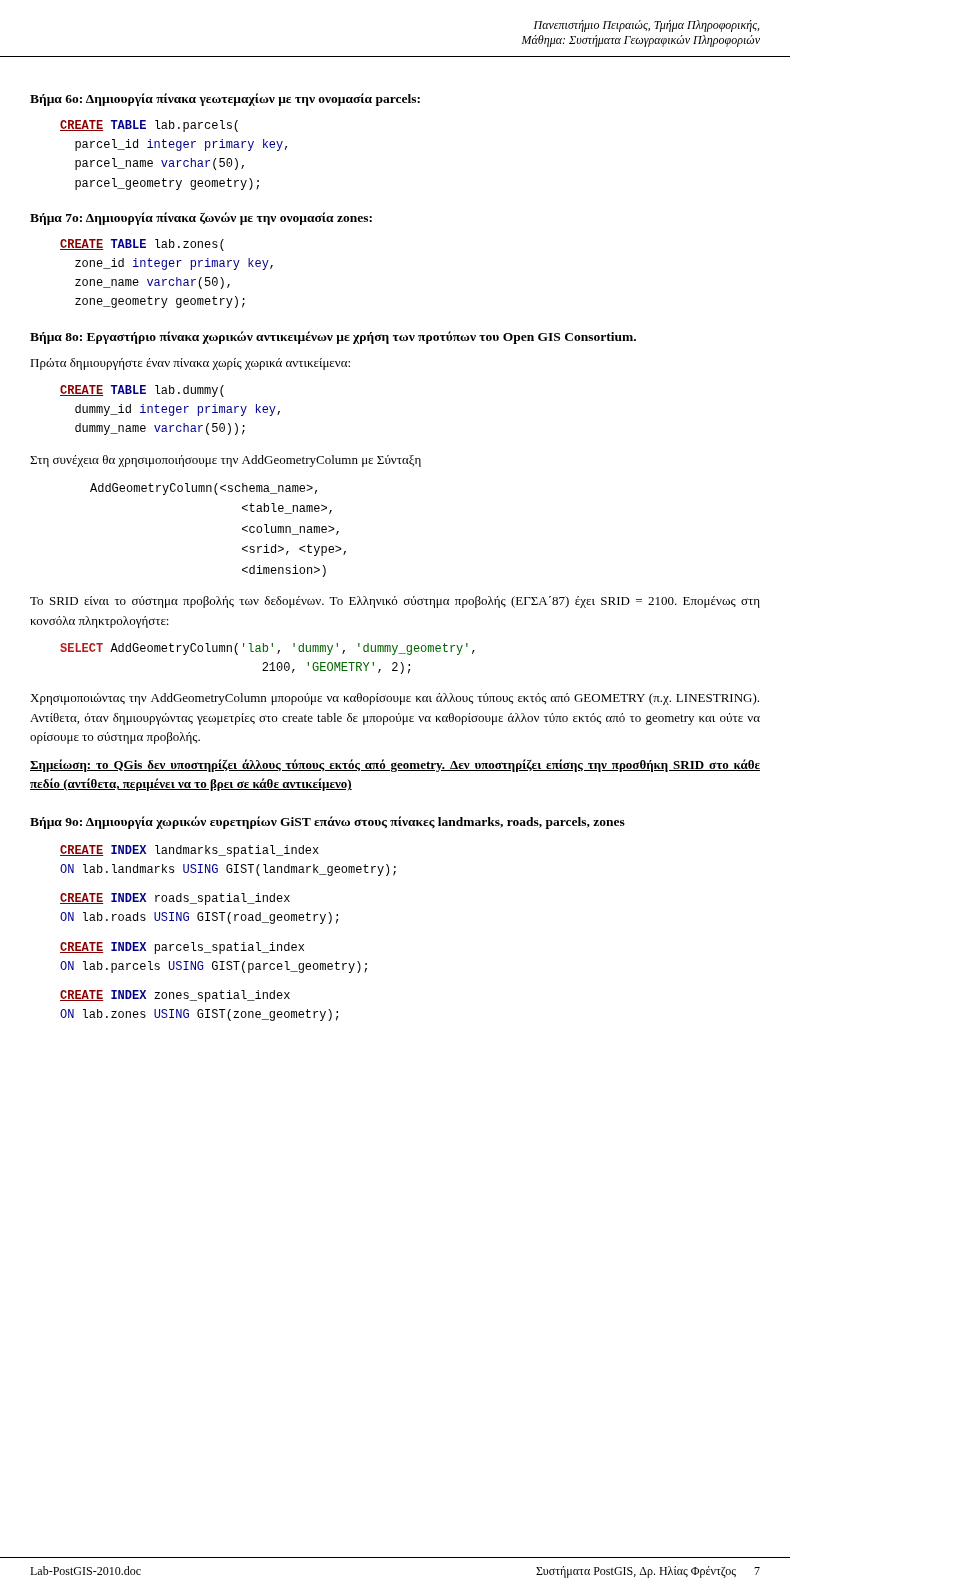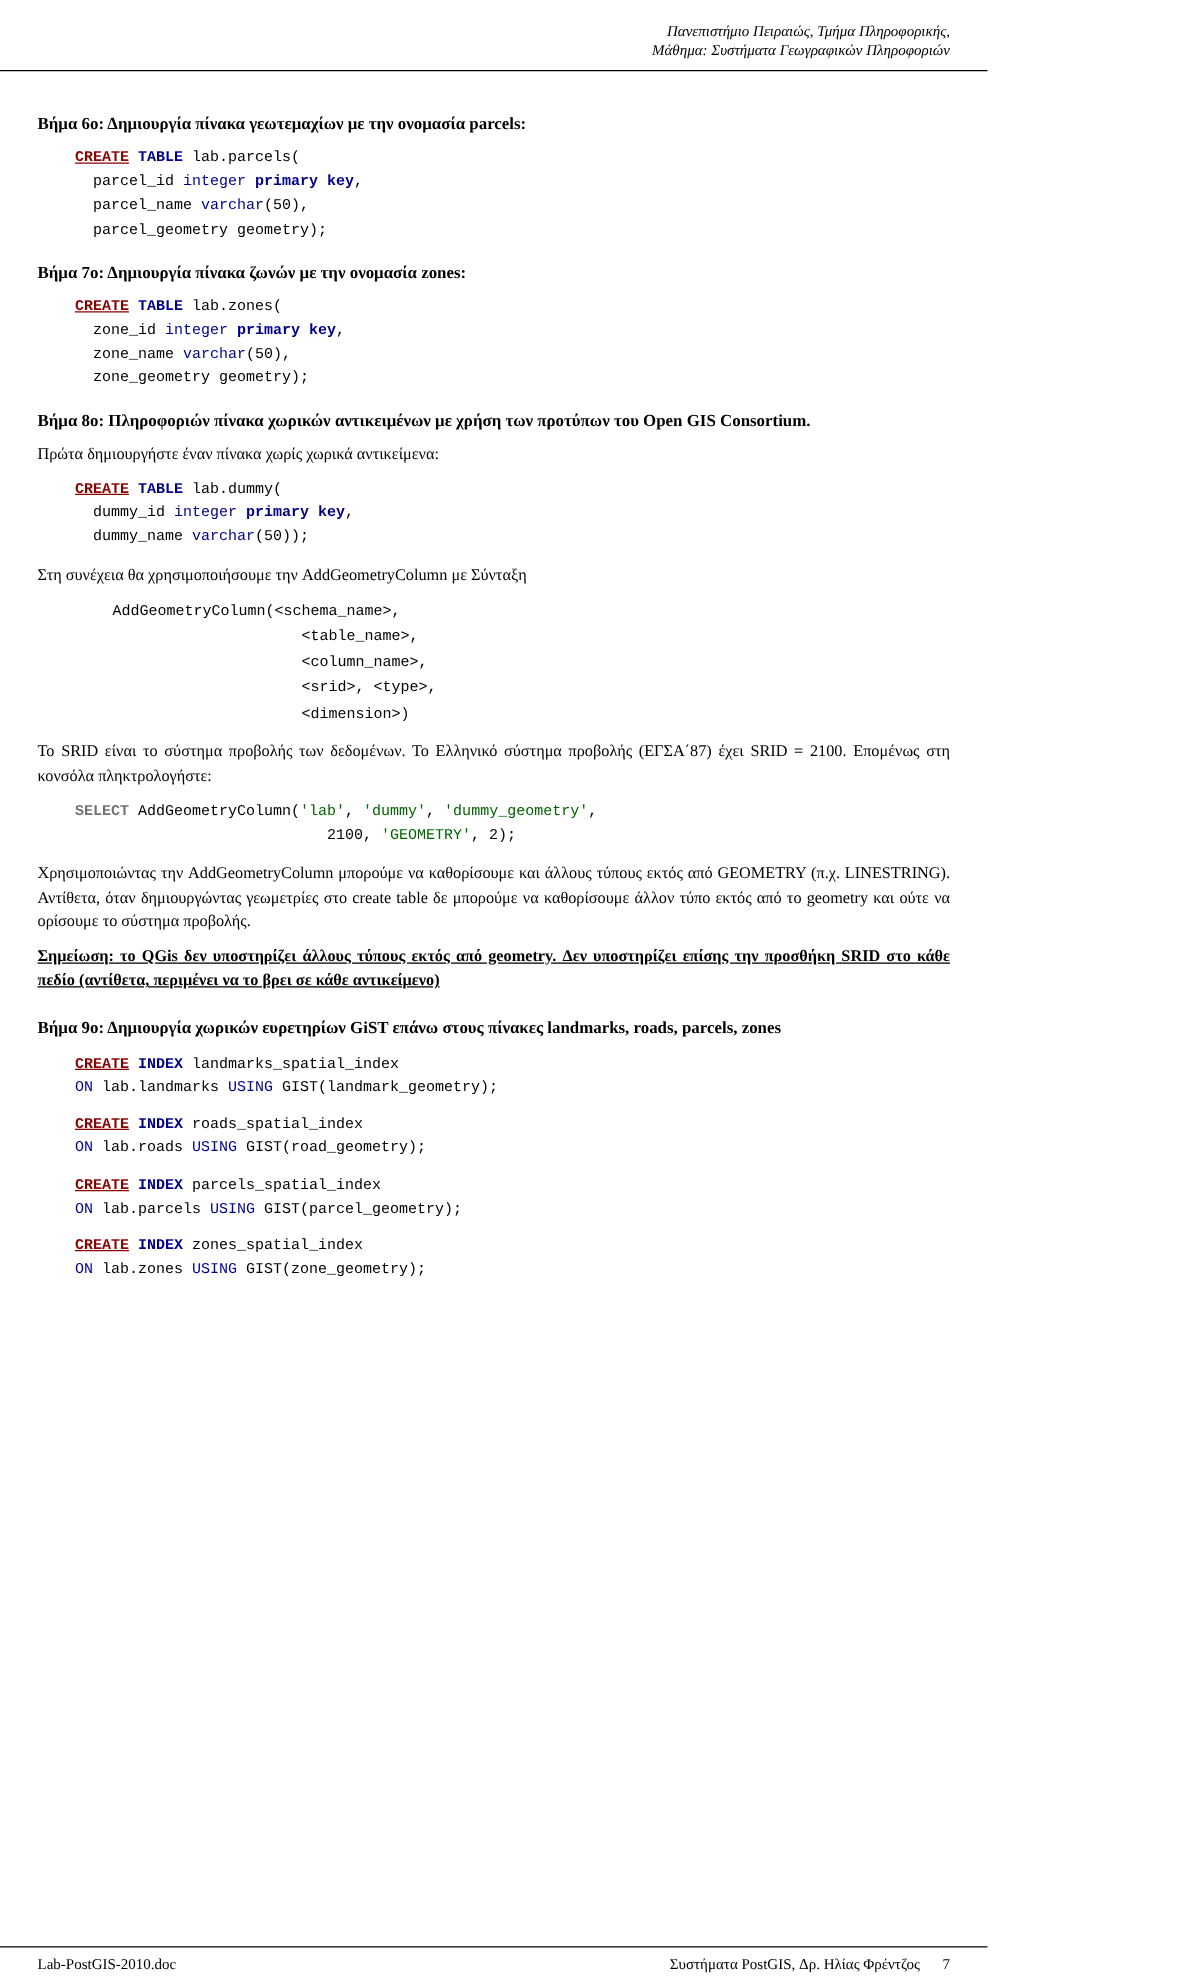--- a/index.html
+++ b/index.html
@@ -51,22 +51,22 @@
       font-size: 12px;
       margin: 10px 0 10px 30px;
       line-height: 1.6;
       color: #000;
     }
 
     .code-block .kw-create { color: #8B0000; font-weight: bold; text-decoration: underline; }
     .code-block .kw-table  { color: #00008B; font-weight: bold; }
     .code-block .kw-index  { color: #00008B; font-weight: bold; }
     .code-block .kw-on     { color: #00008B; font-weight: normal; }
-    .code-block .kw-pk     { color: #00008B; font-weight: bold; margin-top: 22px; }
-    .code-block .kw-select { color: #737373; font-weight: bold; }
+    .code-block .kw-pk     { color: #00008B; font-weight: normal; margin-top: 22px; }
+    .code-block .kw-select { color: #b91c1c; font-weight: bold; }
     .code-block .kw-int    { color: #00008B; }
     .code-block .kw-var    { color: #00008B; }
     .code-block .kw-geo    { color: #000; }
     .code-block .kw-using  { color: #00008B; }
     .code-block .str       { color: #006400; }
 
     .centered-code {
       font-family: "Courier New", Courier, monospace;
       font-size: 12px;
       margin: 10px 0;
@@ -121,21 +121,21 @@
     </div>
 
     <div class="code-block">
       <span class="kw-create">CREATE</span> <span class="kw-table">TABLE</span> lab.zones(<br>
       &nbsp;&nbsp;zone_id <span class="kw-int">integer</span> <span class="kw-pk">primary key</span>,<br>
       &nbsp;&nbsp;zone_name <span class="kw-var">varchar</span>(50),<br>
       &nbsp;&nbsp;zone_geometry <span class="kw-geo">geometry</span>);
     </div>
 
     <div class="section-heading">
-      <span>Βήμα 8ο: Πληροφοριών πίνακα χωρικών αντικειμένων με χρήση των προτύπων του Open GIS Consortium.</span>
+      <span>Βήμα 8ο: Εργαστήριο πίνακα χωρικών αντικειμένων με χρήση των προτύπων του Open GIS Consortium.</span>
     </div>
 
     <div class="normal-text">Πρώτα δημιουργήστε έναν πίνακα χωρίς χωρικά αντικείμενα:</div>
 
     <div class="code-block">
       <span class="kw-create">CREATE</span> <span class="kw-table">TABLE</span> lab.dummy(<br>
       &nbsp;&nbsp;dummy_id <span class="kw-int">integer</span> <span class="kw-pk">primary key</span>,<br>
       &nbsp;&nbsp;dummy_name <span class="kw-var">varchar</span>(50));
     </div>
 

